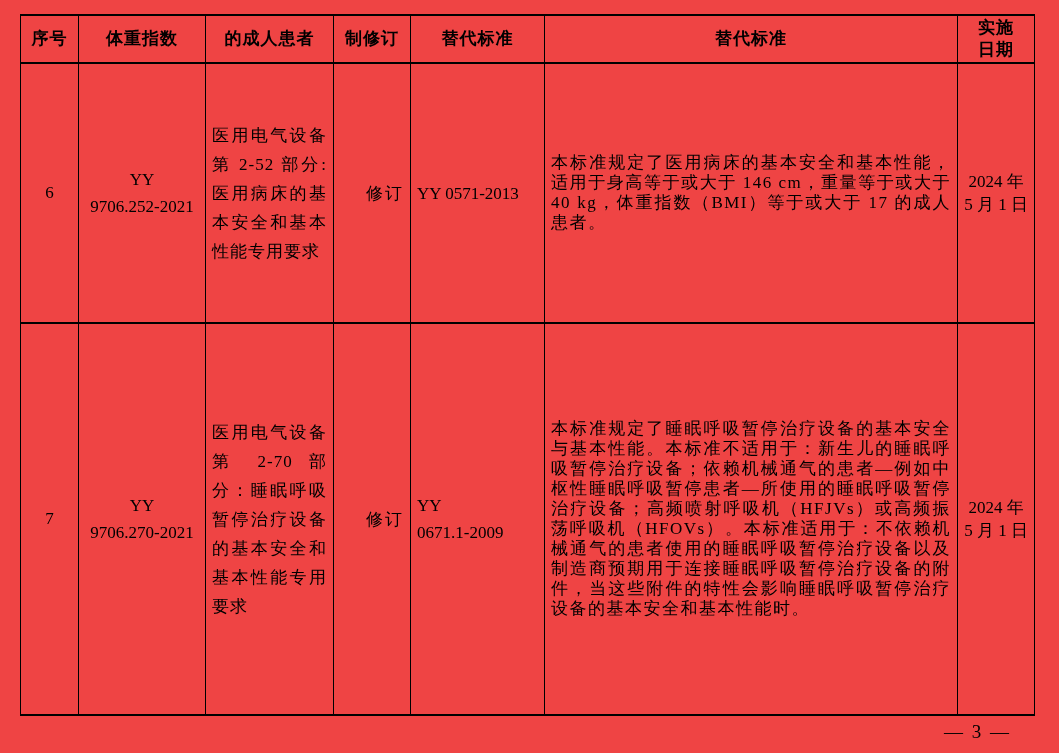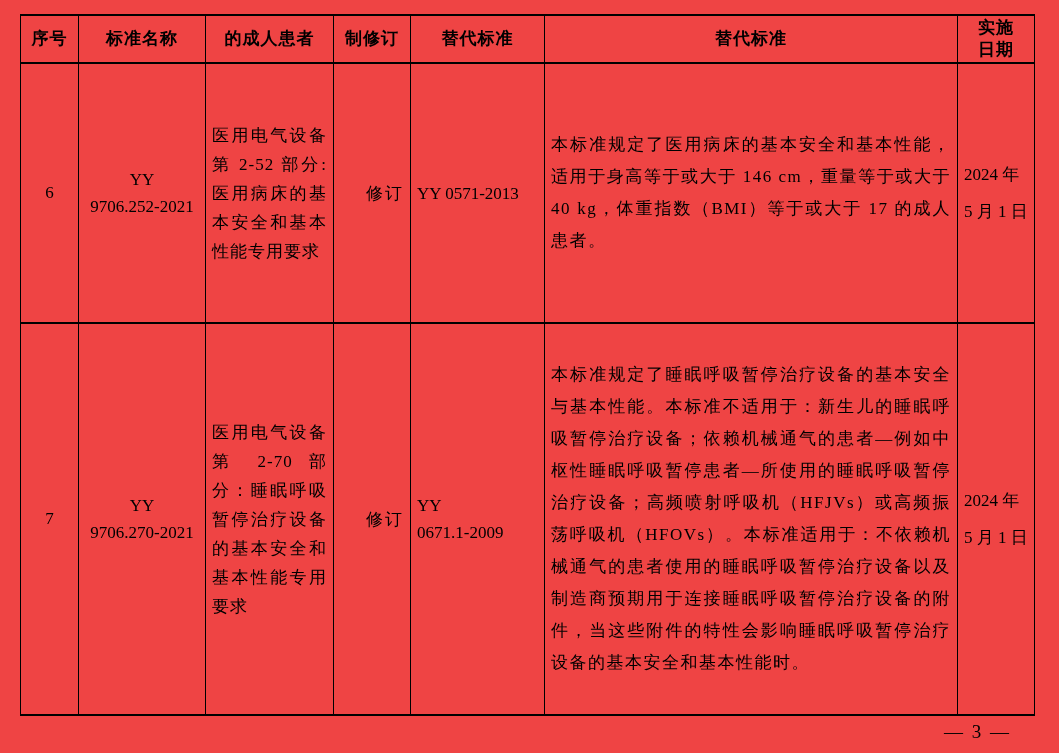--- a/index.html
+++ b/index.html
@@ -61,29 +61,29 @@
   .cell-rev { text-align: right; letter-spacing: 2px; font-family: Liberation Mono, monospace; }
   .cell-replaced {
     text-align: left;
     white-space: pre-line;
     line-height: 27px;
     padding: 0 2px;
   }
   .cell-scope {
     text-align: justify;
     text-justify: inter-ideograph;
-    line-height: 32px;
+    line-height: 20px;
     padding: 0 10px;
     letter-spacing: 1.5px;
     border-radius: 6px;
   }
   .cell-date {
-    text-align: left;
+    text-align: center;
     white-space: pre-line;
-    line-height: 37px;
+    line-height: 23px;
     padding: 0 4px;
   }
   .footer {
     position: absolute;
     right: 48px;
     bottom: 10px;
     font-size: 19px;
     letter-spacing: 2px;
     text-align: right;
   }
@@ -98,21 +98,21 @@
       <col style="width:127px">
       <col style="width:128px">
       <col style="width:77px">
       <col style="width:134px">
       <col style="width:413px">
       <col style="width:77px">
     </colgroup>
     <thead>
       <tr>
         <th>序号</th>
-        <th>标准名称</th>
+        <th>体重指数</th>
         <th>的成人患者</th>
         <th>制修订</th>
         <th>替代标准</th>
         <th>替代标准</th>
         <th class="prewrap">实施
 日期</th>
       </tr>
     </thead>
     <tbody>
       <tr class="row-6">

